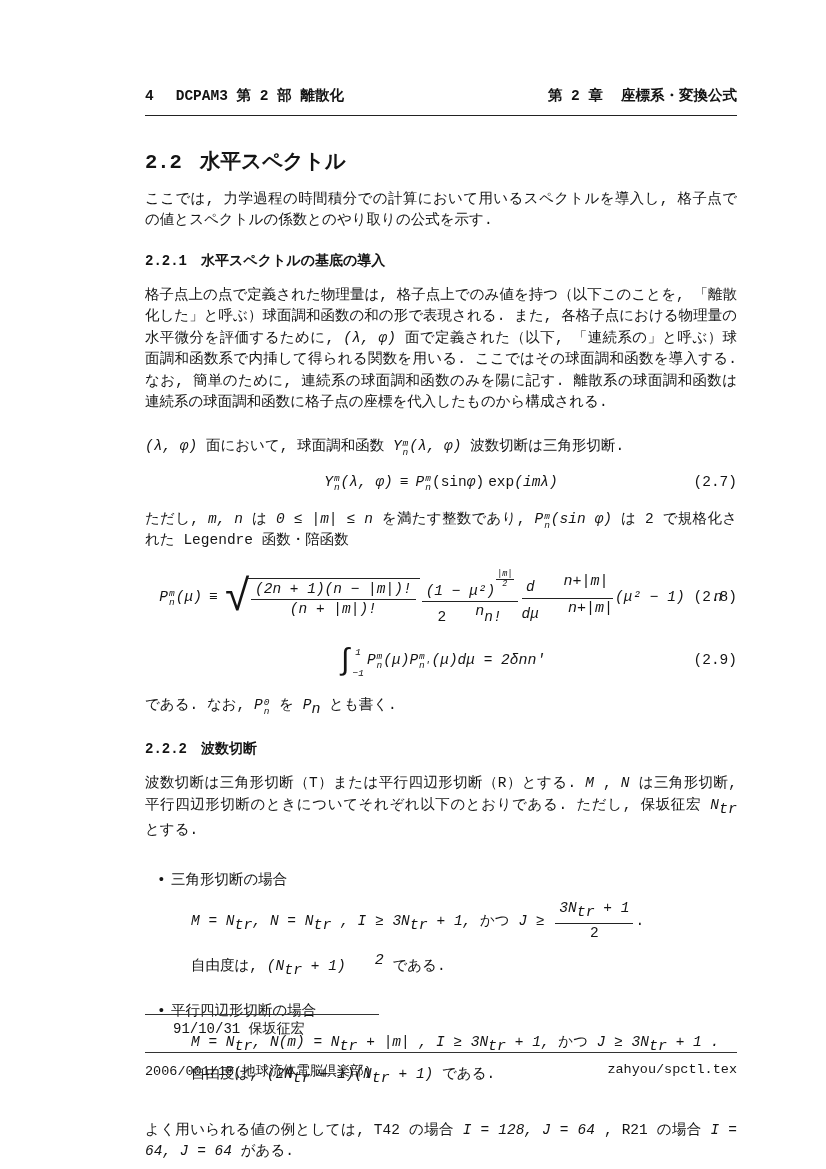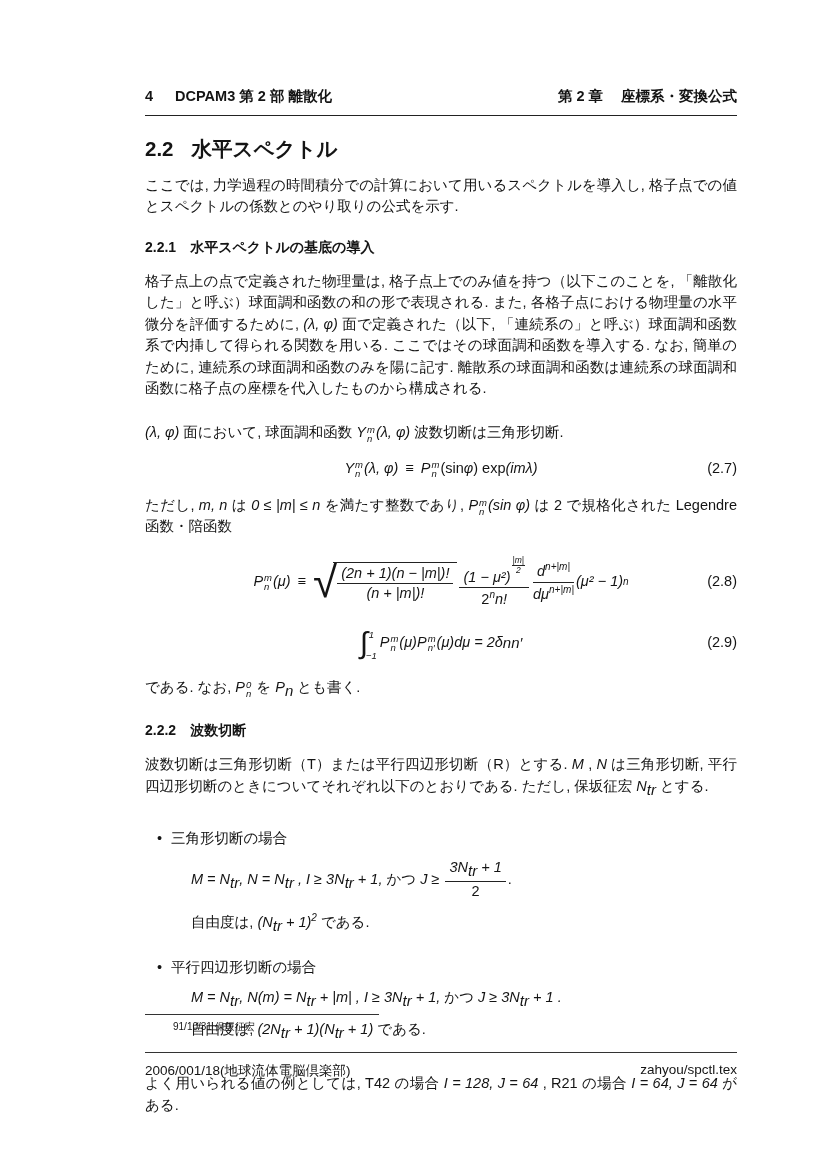--- a/index.html
+++ b/index.html
@@ -1,46 +1,46 @@
 <!DOCTYPE html>
 <html><head>
 <meta charset="utf-8">
 <style>
   html,body{margin:0;padding:0;background:#ffffff;}
   .page{
     position:relative;
     width:826px;height:1169px;
     background:#ffffff;
-    font-family:Liberation Sans, sans-serif;
+    font-family:Liberation Mono, monospace;
     color:#141414;
     overflow:hidden;
   }
   .content{
     position:absolute;left:145px;top:86px;width:592px;
     font-size:14.5px;line-height:21.5px;
   }
   
   .runhead{
     display:flex;justify-content:space-between;align-items:baseline;
     font-weight:bold;font-size:14.5px;
     padding-bottom:7px;border-bottom:1px solid #222;
   }
   .runhead .pno{margin-right:22px;}
   .runhead .rh-right .gap{margin-left:18px;}
   
-  .h-sec{font-size:20.5px;font-weight:bold;margin-top:20px;line-height:26px;}
+  .h-sec{font-size:20.5px;font-weight:bold;margin-top:34px;line-height:26px;}
   .h-sec .num{margin-right:18px;}
   .h-sub{font-size:14px;font-weight:bold;margin-top:18px;line-height:22px;}
   .h-sub .num{margin-right:14px;}
   p.body{margin:13px 0 0 0;text-align:justify;}
   p.body.sp{margin-top:22px;}
   
   .mi{font-style:italic;}
   .rm{font-style:normal;}
-  .sup{font-size:10px;font-style:italic;vertical-align:6px;}
+  .sup{font-size:15px;font-style:italic;vertical-align:6px;padding-left:29px;}
   .sub{font-size:15px;font-style:italic;vertical-align:-4px;}
   .supsub{display:inline-block;vertical-align:-5px;line-height:9px;font-size:9.5px;font-style:italic;text-align:left;margin-left:1px;margin-right:1px;}
   .supsub span{display:block;}
   .equation{position:relative;text-align:center;margin:15px 0;}
   .eqno{position:absolute;right:0;top:50%;transform:translateY(-50%);font-style:normal;}
   .eqrow{display:inline-flex;align-items:center;}
   .frac{display:inline-block;text-align:center;vertical-align:middle;line-height:1.2;margin:0 2px;}
   .frac .num{display:block;padding:0 4px 1px;border-bottom:1px solid #222;}
   .frac .den{display:block;padding-top:1px;}
   .radical{font-size:44px;line-height:0;font-style:normal;margin-right:-4px;vertical-align:middle;}
@@ -51,21 +51,21 @@
   .bigint{font-size:30px;line-height:0;font-style:normal;vertical-align:middle;}
   .intlim{display:inline-flex;flex-direction:column;justify-content:space-between;height:38px;font-size:9.5px;font-style:italic;vertical-align:middle;margin-right:3px;margin-left:-2px;}
   
   .blist{margin:28px 0 0 0;}
   .bitem{margin-top:14px;}
   .bhead{padding-left:26px;}
   .bullet{display:inline-block;width:14px;margin-left:-14px;font-style:normal;}
   .bmath{padding-left:46px;margin-top:9px;}
   .bdof{padding-left:46px;margin-top:7px;}
   
-  .footnote{position:absolute;left:145px;top:1014px;width:592px;font-size:10px;}
+  .footnote{position:absolute;left:145px;top:1014px;width:592px;font-size:14px;}
   .fn-rule{width:234px;border-top:1px solid #333;height:0;}
   .fn-text{margin-top:5px;padding-left:28px;}
   .pagefooter{
     position:absolute;left:145px;top:1052px;width:592px;
     border-top:1px solid #333;padding-top:9px;
     display:flex;justify-content:space-between;font-size:13.5px;
   }
 </style>
 </head>
 <body>

